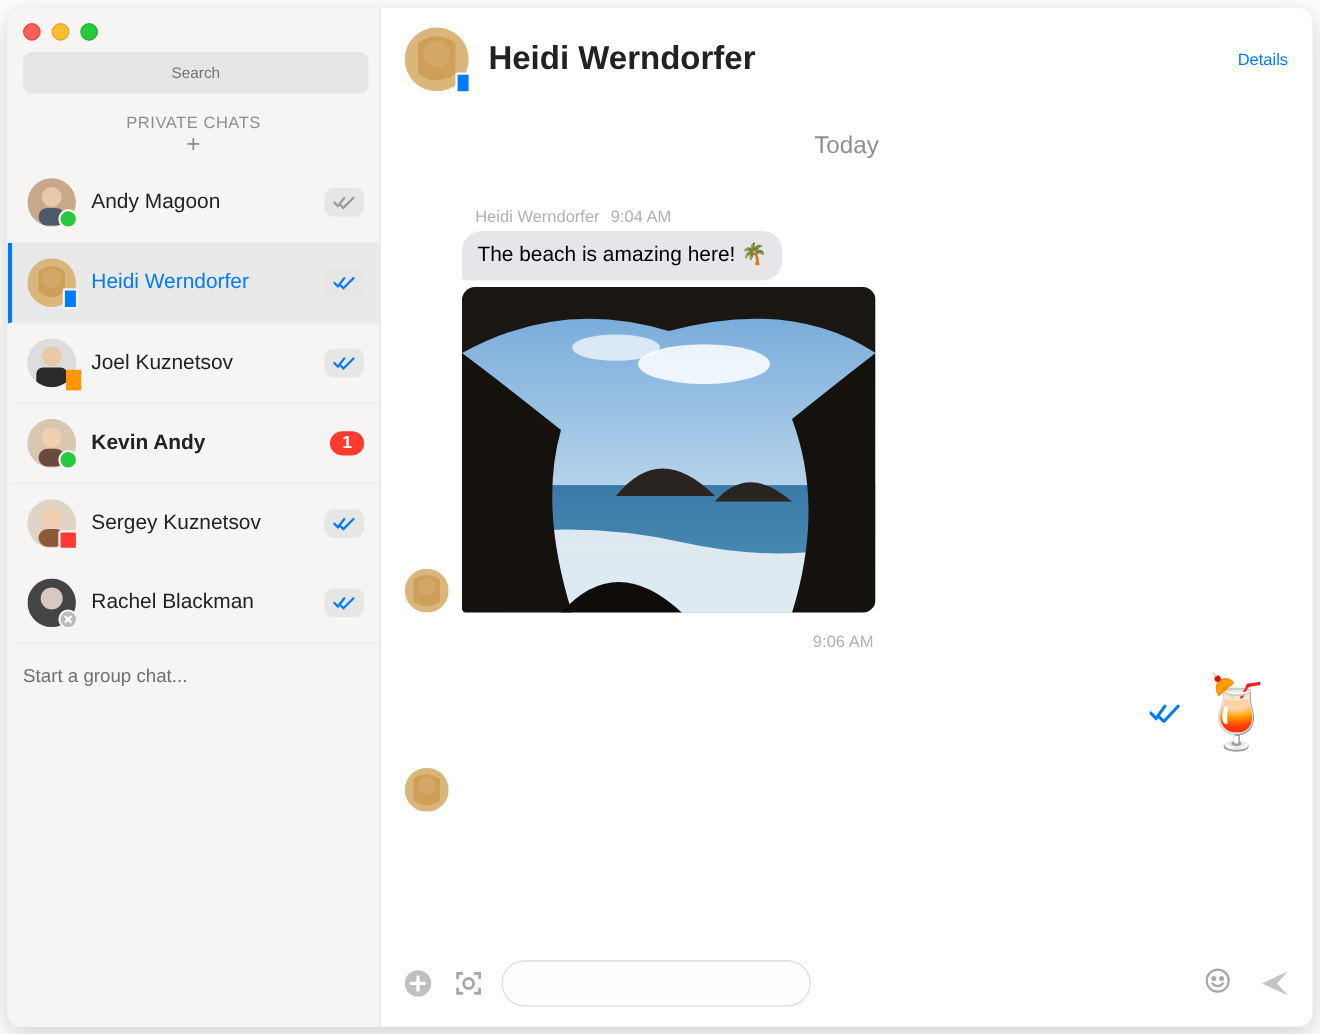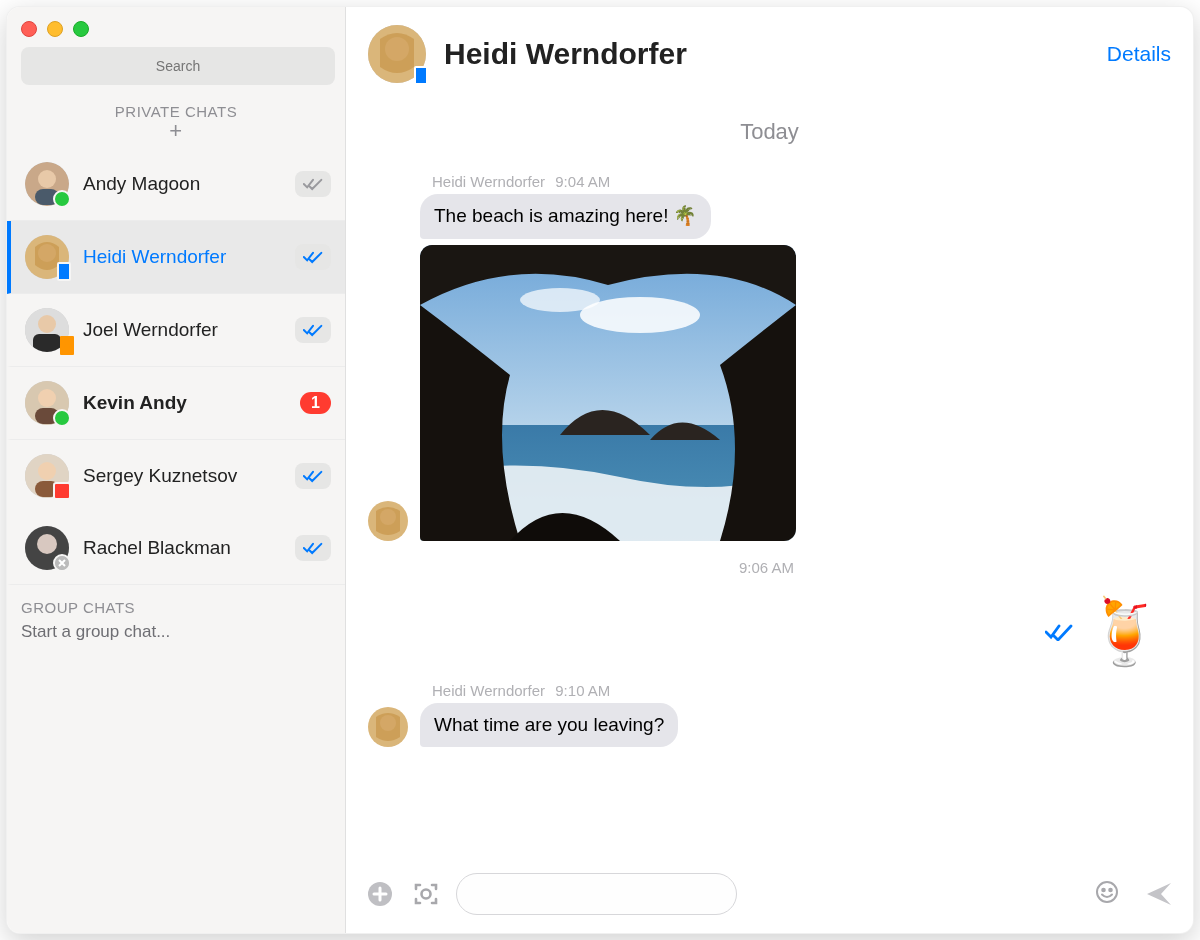--- a/index.html
+++ b/index.html
@@ -47,27 +47,27 @@
   .receipt svg{width:20px;height:14px;}
   .unread-badge{background:#ff3b30;color:#fff;font-weight:700;font-size:16px;border-radius:13px;padding:2px 11px;display:flex;align-items:center;justify-content:center;}
   .group-section{padding:14px 14px;color:var(--muted);}
   .group-start{color:#6e6e73;font-size:17px;margin-top:6px;}
   
   .main{flex:1;display:flex;flex-direction:column;}
   .header{display:flex;align-items:center;padding:18px 22px;gap:18px;}
   .header .avatar{width:58px;height:58px;flex:0 0 58px;}
   .header .avatar svg{width:58px;height:58px;}
   .header .title{font-size:30px;font-weight:700;flex:1;}
-  .details{color:var(--accent);font-size:21px;cursor:pointer;}
+  .details{color:var(--accent);font-size:15px;cursor:pointer;}
   .messages{flex:1;overflow:auto;padding:0 22px 4px 22px;}
-  .day{ text-align:center;color:var(--muted);font-size:22px;margin:18px 0 28px 0;}
+  .day{ text-align:center;color:var(--muted);font-size:22px;margin:18px 0 0 0;}
   .msg-group{display:flex;gap:12px;margin-bottom:18px;align-items:flex-end;}
   .msg-group.in{justify-content:flex-start;}
   .msg-group.out{justify-content:flex-end;}
-  .msg-col{display:flex;flex-direction:column;max-width:72%;}
+  .msg-col{display:flex;flex-direction:column;max-width:72%;margin-top:44px;}
   .sender{font-size:15px;color:var(--light-muted);margin:0 0 4px 12px;}
   .sender .time{margin-left:6px;}
   .timestamp-out{font-size:15px;color:var(--light-muted);text-align:right;margin:0 6px 4px 0;}
   .bubble{padding:10px 14px;border-radius:18px;font-size:19px;line-height:1.3;position:relative;}
   .bubble.in{background:var(--bubble-in);color:#000;border-bottom-left-radius:4px;align-self:flex-start;text-align:center;}
   .bubble.out{background:var(--accent);color:#fff;border-bottom-right-radius:4px;align-self:flex-end;}
   .tail-in::before{content:"";position:absolute;left:-7px;bottom:6px;border:8px solid transparent;border-right-color:var(--bubble-in);}
   .photo{width:376px;height:296px;border-radius:12px;overflow:hidden;margin-top:6px;border-bottom-left-radius:4px;align-self:flex-start;position:relative;}
   .photo svg{width:100%;height:100%;display:block;}
   .msg-avatar{width:40px;height:40px;border-radius:50%;overflow:hidden;flex:0 0 40px;align-self:flex-end;position:relative;}
@@ -142,21 +142,21 @@
 
       <div class="chat-item">
         <div class="avatar">
           <svg viewBox="0 0 44 44">
               <rect width="44" height="44" fill="#ddd"></rect>
               <circle cx="22" cy="16" r="9" fill="#e8c9a8"></circle>
               <rect x="8" y="26" width="28" height="18" rx="6" fill="#2a2a2a"></rect>
             </svg>
           <div class="presence orange"></div>
         </div>
-        <span class="name">Joel Werndorfer</span>
+        <span class="name">Joel Kuznetsov</span>
         <span class="receipt">
           <svg viewBox="0 0 24 16">
               <path d="M1 8 l4 4 L12 3 M8 11 l3 3 L22 3" stroke="#007aff" stroke-width="2.4" fill="none" stroke-linecap="round"></path>
             </svg>
         </span>
       </div>
 
       <div class="chat-item unread">
         <div class="avatar">
           <svg viewBox="0 0 44 44">
@@ -204,21 +204,20 @@
         <span class="receipt">
           <svg viewBox="0 0 24 16">
               <path d="M1 8 l4 4 L12 3 M8 11 l3 3 L22 3" stroke="#007aff" stroke-width="2.4" fill="none" stroke-linecap="round"></path>
             </svg>
         </span>
       </div>
 
     </div>
 
     <div class="group-section">
-      <div style="font-size:15px;letter-spacing:.5px;">GROUP CHATS</div>
       <div class="group-start">Start a group chat...</div>
     </div>
   </aside>
 
   <main class="main">
     <div class="header">
       <div class="avatar">
         <svg viewBox="0 0 58 58">
             <rect width="58" height="58" fill="#dab67a"></rect>
             <circle cx="29" cy="24" r="12" fill="#f0d0a8"></circle>
@@ -288,27 +287,20 @@
       </div>
 
       <div class="msg-group in">
         <div class="msg-avatar">
           <svg viewBox="0 0 40 40">
               <rect width="40" height="40" fill="#dab67a"></rect>
               <circle cx="20" cy="16" r="8" fill="#f0d0a8"></circle>
               <path d="M8 10 Q20 2 32 10 L32 30 Q20 38 8 30 Z" fill="#c8954a" opacity=".7"></path>
             </svg>
         </div>
-        <div class="msg-col">
-          <div class="sender">
-            <span>Heidi Werndorfer</span>
-            <span class="time">9:10 AM</span>
-          </div>
-          <div class="bubble in tail-in">What time are you leaving?</div>
-        </div>
       </div>
 
     </div>
 
     <div class="composer">
       <div class="round-ico">
         <svg viewBox="0 0 28 28">
             <circle cx="14" cy="14" r="12" fill="#bfbfc3"></circle>
             <path d="M14 8 v12 M8 14 h12" stroke="#fff" stroke-width="3" stroke-linecap="round"></path>
           </svg>

